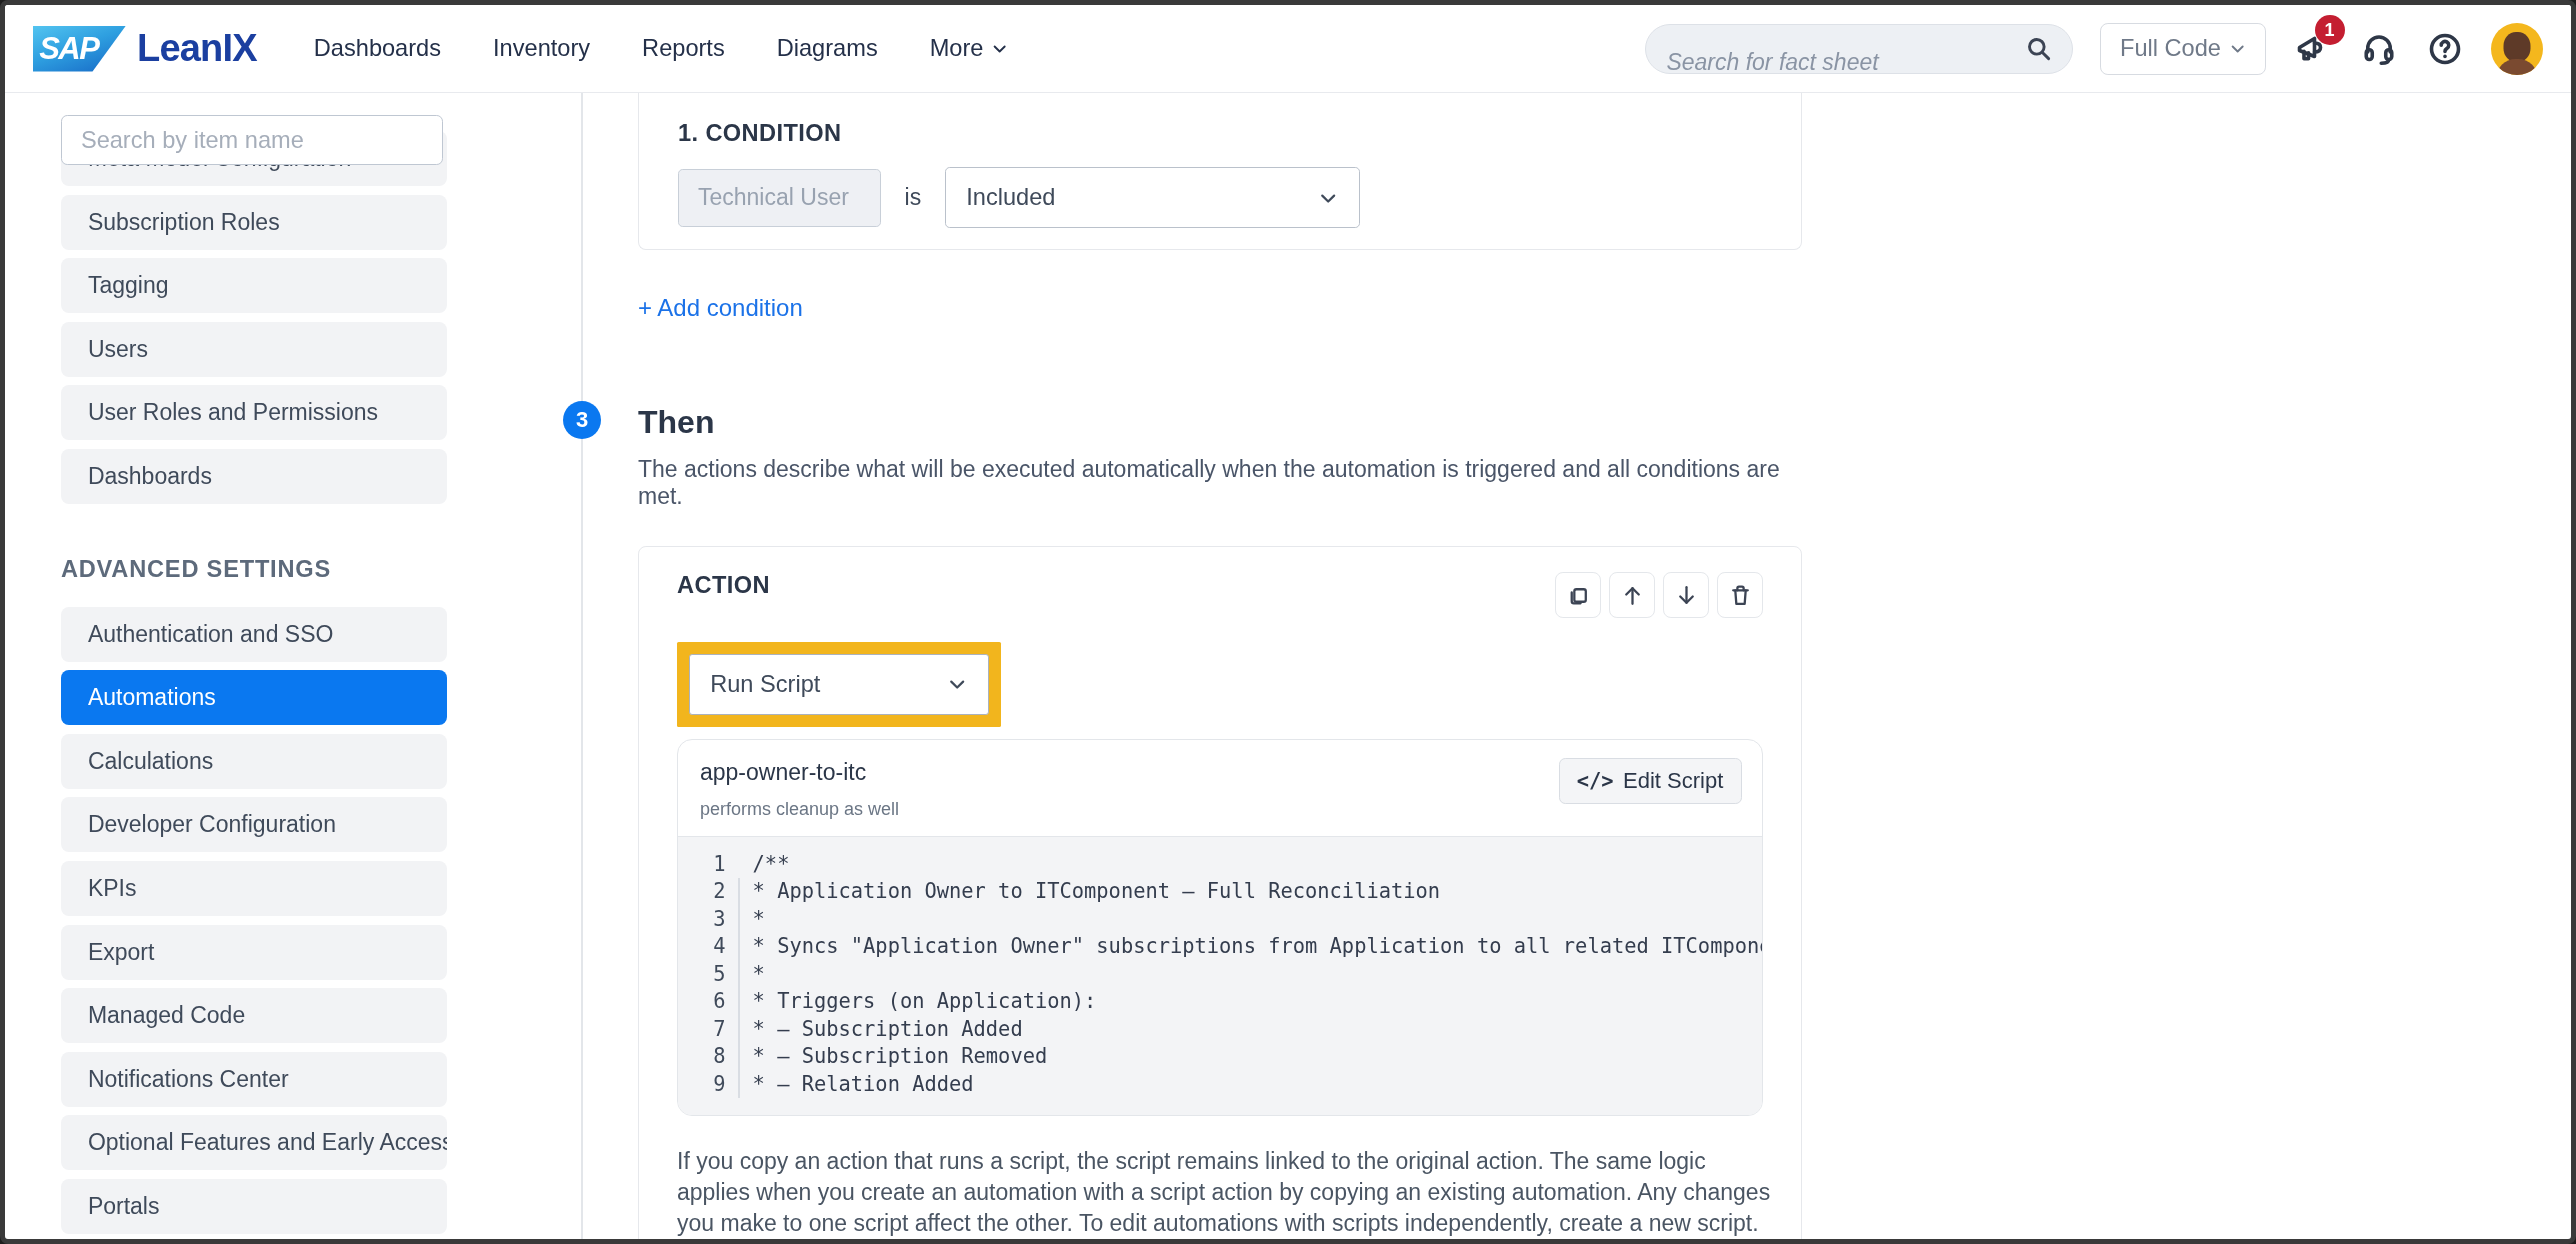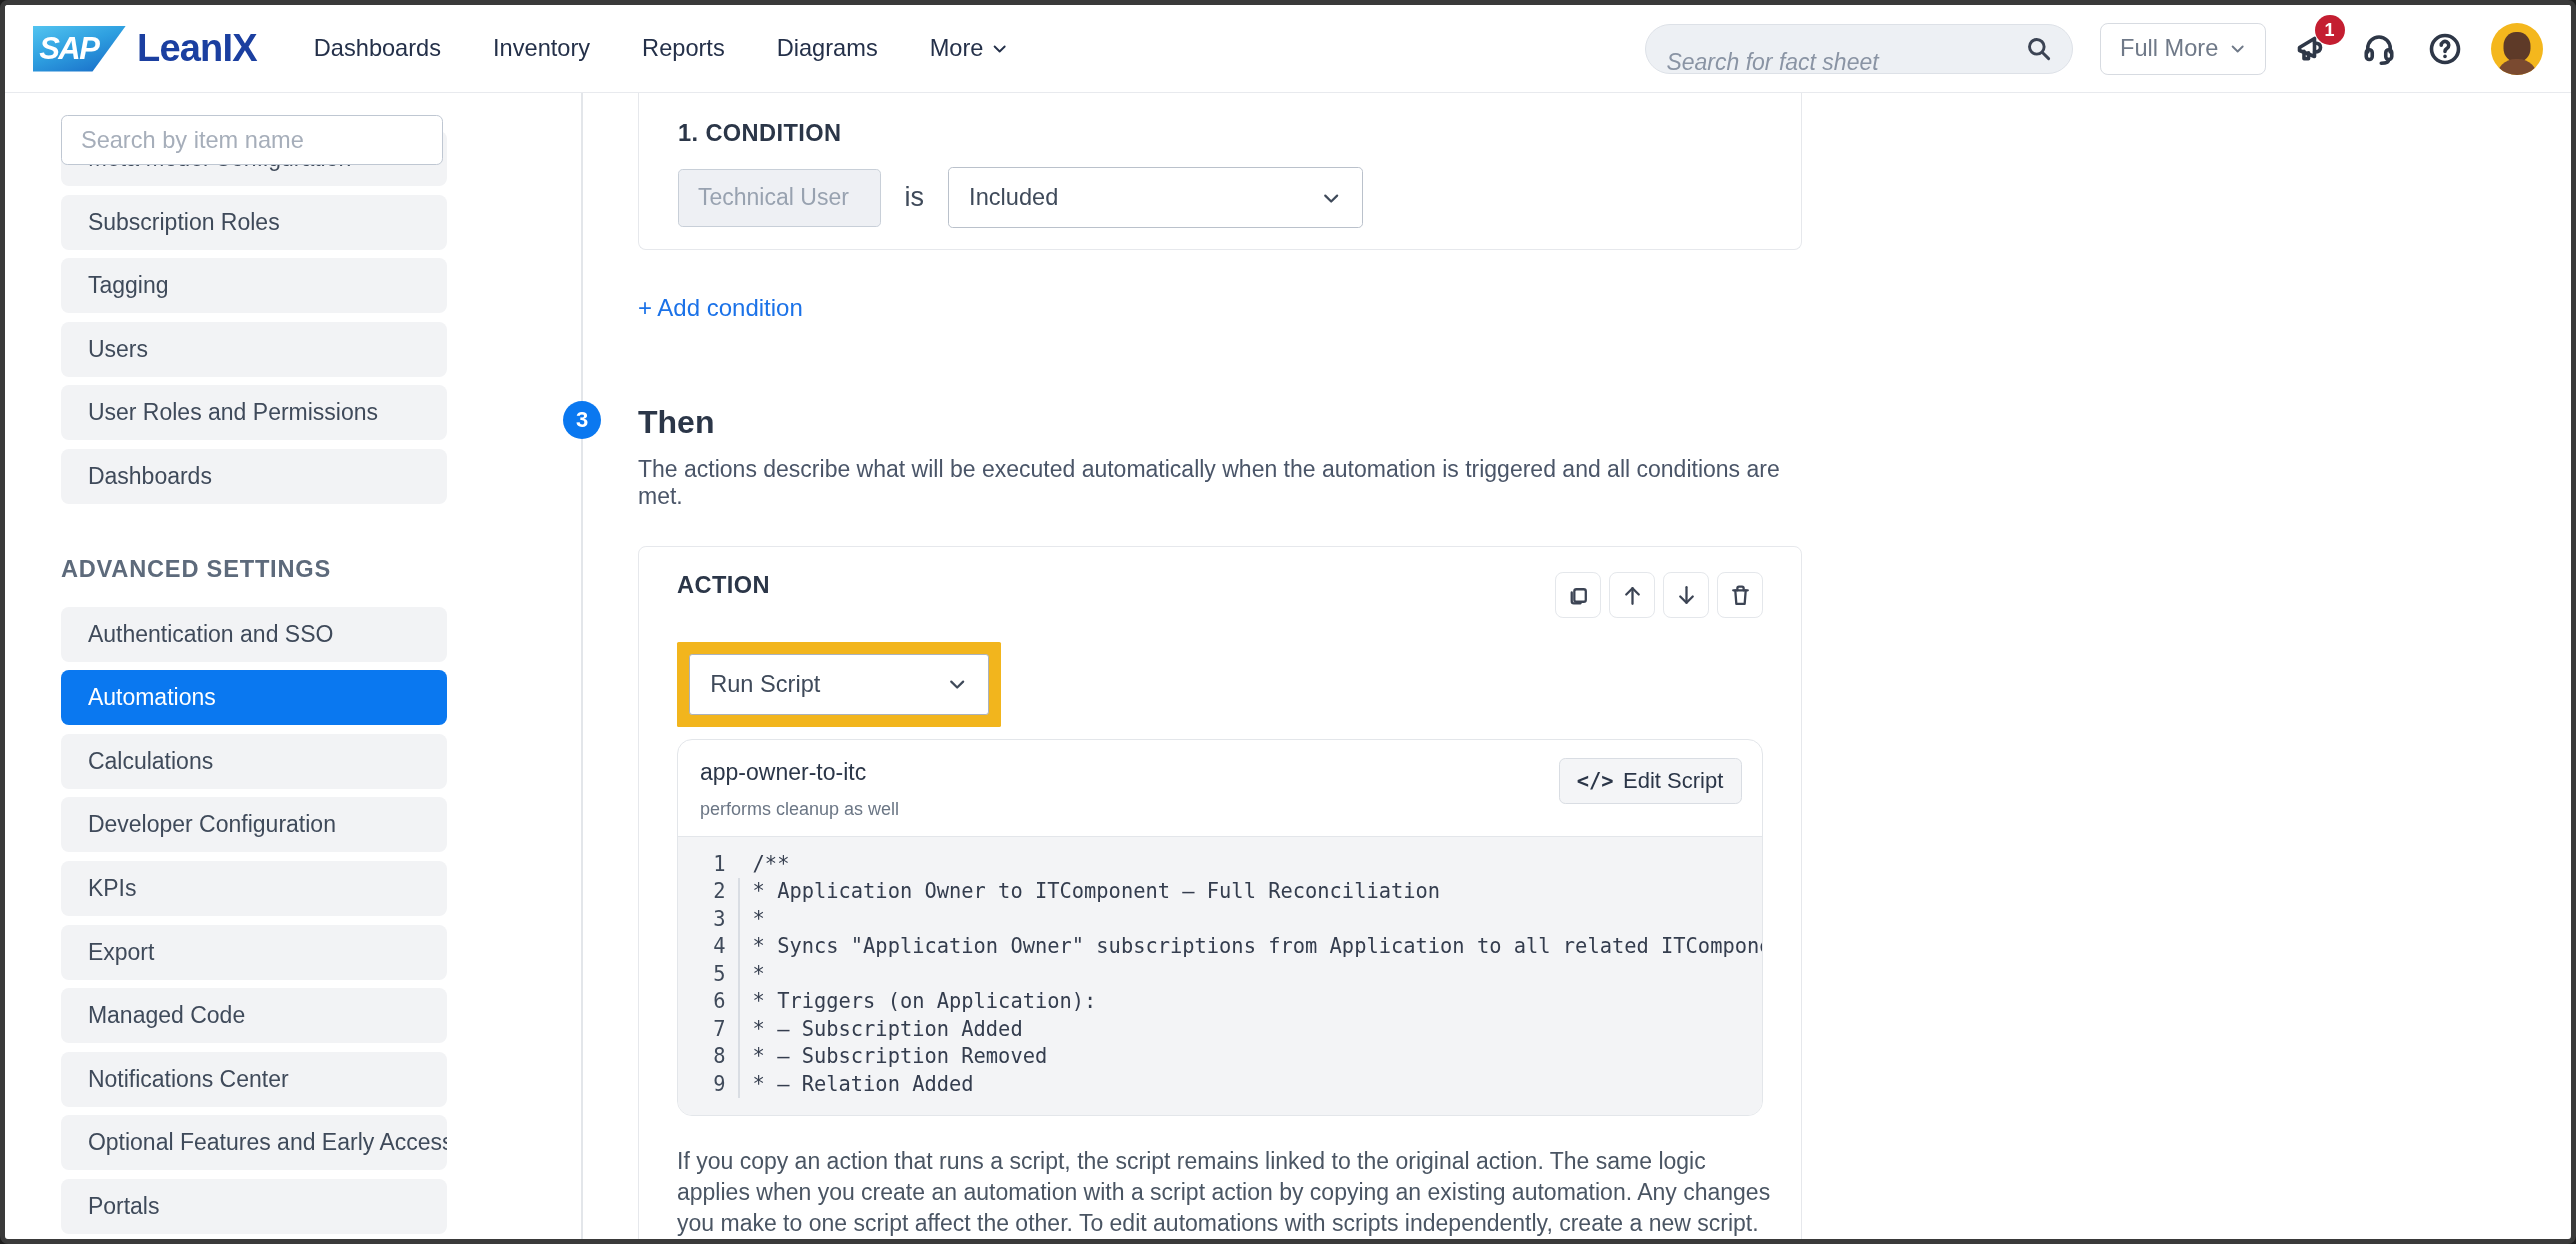--- a/index.html
+++ b/index.html
@@ -101,21 +101,21 @@
   .card {
     background:#fff; border:1.6px solid #e6e8ec; border-radius:7.9px; position:relative; z-index:1;
   }
   .condition-card { border-top:none; border-radius:0 0 7.9px 7.9px; padding:27px 39px 20.4px 39px; }
   .card-title { font-size:23.6px; font-weight:bold; color:#2b3648; letter-spacing:0.4px; }
   .cond-row { display:flex; align-items:center; gap:23.6px; margin-top:20.4px; }
   .dis-input {
     width:203px; height:58px; background:#eef0f4; border:1.6px solid #c8cfd8; border-radius:4.7px;
     display:flex; align-items:center; padding:0 19px; font-size:23px; color:#98a2b0;
   }
-  .is-label { font-size:27px; color:#3f4a5a; }
+  .is-label { font-size:23px; color:#3f4a5a; }
   .select {
     height:61px; background:#fff; border:1.6px solid #bac1cb; border-radius:4.7px;
     display:flex; align-items:center; justify-content:space-between;
     padding:0 20.4px; font-size:23.6px; color:#3f4a5a; cursor:pointer;
   }
   .select .chev { width:20.4px; height:20.4px; }
   .select .chev polyline { stroke:#3f4a5a; }
   .cond-select { width:415px; }
 
   .add-link { display:inline-block; font-size:24px; color:#1b72e8; cursor:pointer; }
@@ -194,21 +194,21 @@
     </div>
     <div class="nav-right">
       <div class="fs-search">
         <input type="text" placeholder="Search for fact sheet" style="">
         <svg class="mag" viewBox="0 0 24 24">
           <circle cx="10.5" cy="10.5" r="6.5"></circle>
             <line x1="15.5" y1="15.5" x2="21" y2="21"></line>
         </svg>
       </div>
       <div class="view-btn">
-        <span>Full More</span>
+        <span>Full Code</span>
         <svg class="chev" viewBox="0 0 24 24">
             <polyline points="5,9 12,16 19,9"></polyline>
           </svg>
       </div>
       <div class="icon-btn">
         <svg viewBox="0 0 24 24">
           <path class="icon-stroke" d="M3 11 L13 5 L13 17 L3 13 Z"></path>
           <path class="icon-stroke" d="M13 8 C16 8 17 9.5 17 11 C17 12.5 16 14 13 14"></path>
           <path class="icon-stroke" d="M6 13.5 L6 18.5 L9 18.5 L9 14.5"></path>
         </svg>

